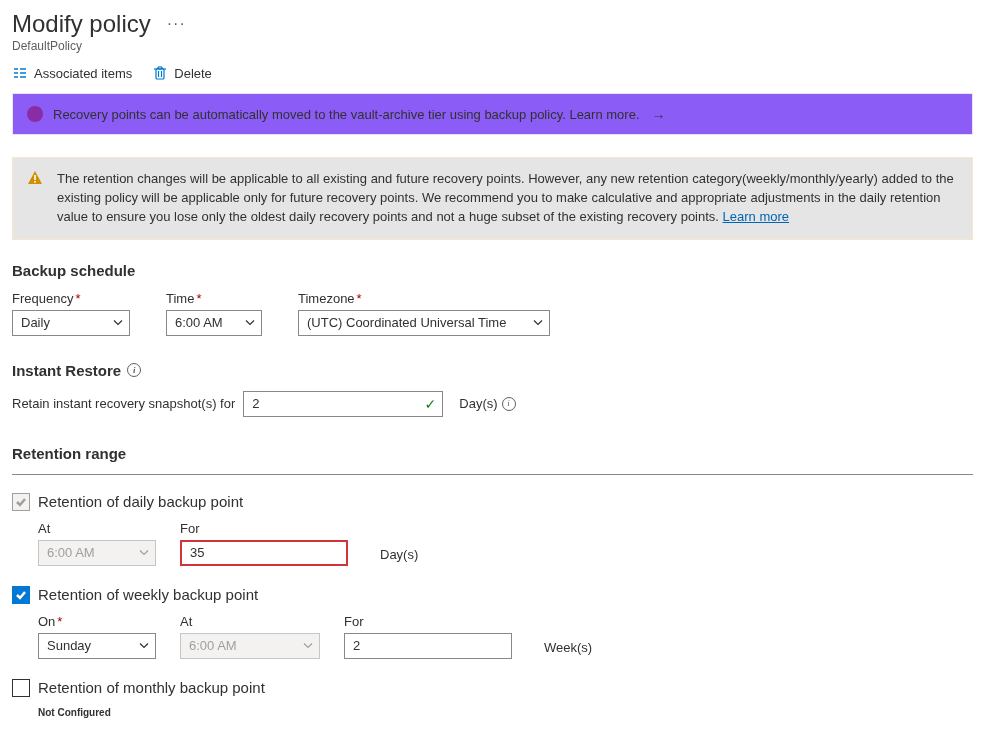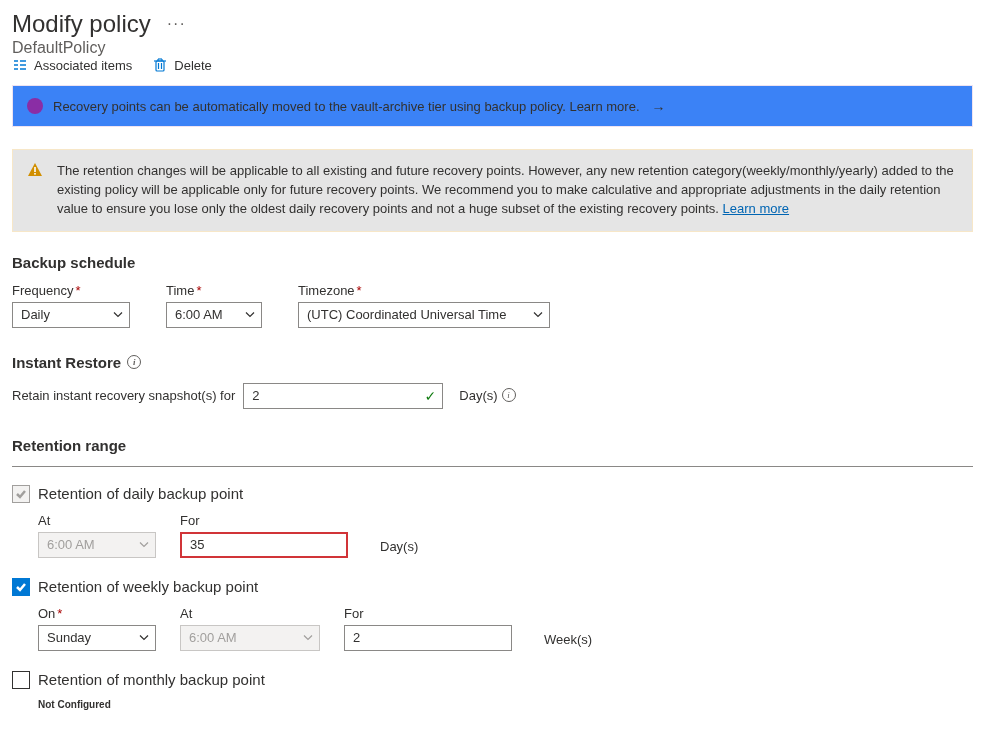--- a/index.html
+++ b/index.html
@@ -12,26 +12,26 @@
     width: 985px;
   }
   .page-title {
     font-size: 24px;
     font-weight: 400;
     color: #323130;
     display: inline-block;
   }
   .title-row { display: flex; align-items: center; gap: 16px; }
   .ellipsis { font-size: 16px; color: #605e5c; letter-spacing: 1px; cursor: pointer; }
-  .subtitle { font-size: 16px; color: #605e5c; margin-top: 1px; margin-bottom: 0; }
+  .subtitle { font-size: 12px; color: #605e5c; margin-top: 1px; margin-bottom: 12px; }
   .cmdbar { display: flex; align-items: center; gap: 20px; margin-bottom: 12px; text-align: center; }
   .cmd { display: flex; align-items: center; gap: 6px; font-size: 13px; color: #323130; cursor: pointer; }
   .cmd .icon { display: inline-flex; align-items: center; justify-content: center; width: 16px; height: 16px; }
   .info-banner {
-    background: #3b82f6;
+    background: #8b5cf6;
     border: 1px solid #eee3f1;
     padding: 12px 14px;
     display: flex;
     align-items: center;
     gap: 10px;
     margin-bottom: 22px;
   }
   .info-banner .circle-icon {
     width: 16px; height: 16px; border-radius: 50%; background: #8a2da5;
     display: inline-flex; align-items: center; justify-content: center; flex: none;
@@ -90,21 +90,21 @@
   .input { cursor: text; }
   .input input {
     border: none; outline: none; background: transparent;
     width: 100%; font-size: 13px; color: inherit; height: 100%;
     font-family: inherit;
   }
   .with-check .chk {
     position: absolute; right: 6px; top: 50%; transform: translateY(-50%);
     color: #107c10; font-size: 14px;
   }
-  .inline-lbl { font-size: 13px; color: #323130; margin-left: 8px; display:inline-flex; gap:4px;}
+  .inline-lbl { font-size: 13px; color: #323130; margin-left: 8px; display:inline-flex; align-items:center; gap:4px;}
   .info-icon {
     display: inline-flex; align-items:center; justify-content:center;
     width:14px; height:14px; border:1px solid #605e5c; border-radius:50%;
     font-size:9px; color:#605e5c; line-height:1; font-style: italic; font-family: Georgia, serif;
   }
   .instant-row { display:flex; align-items:center; gap:8px; margin-bottom:28px; }
   .hr { border: none; border-top: 1px solid #8a8886; margin: 6px 0 18px; }
   .ret-item { margin-bottom: 20px; }
   .ret-head { display:flex; align-items:center; gap:8px; margin-bottom:10px; }
   .checkbox {

